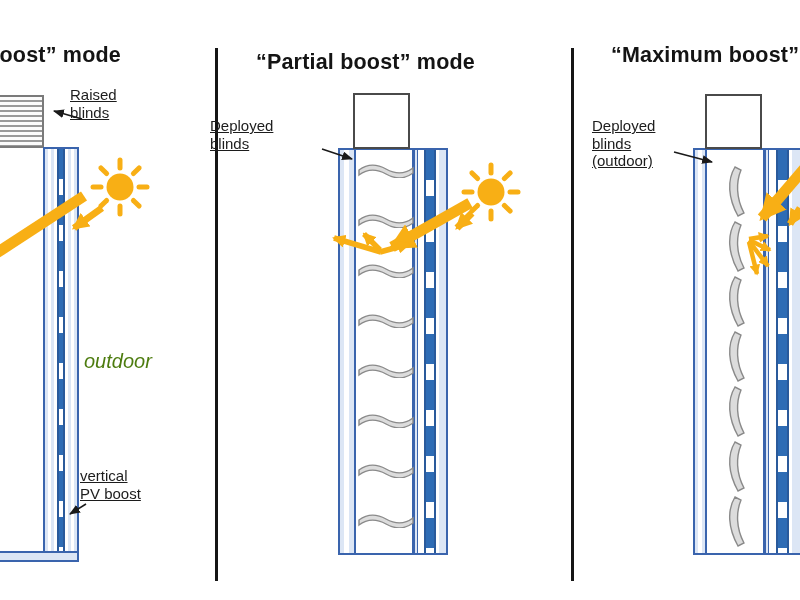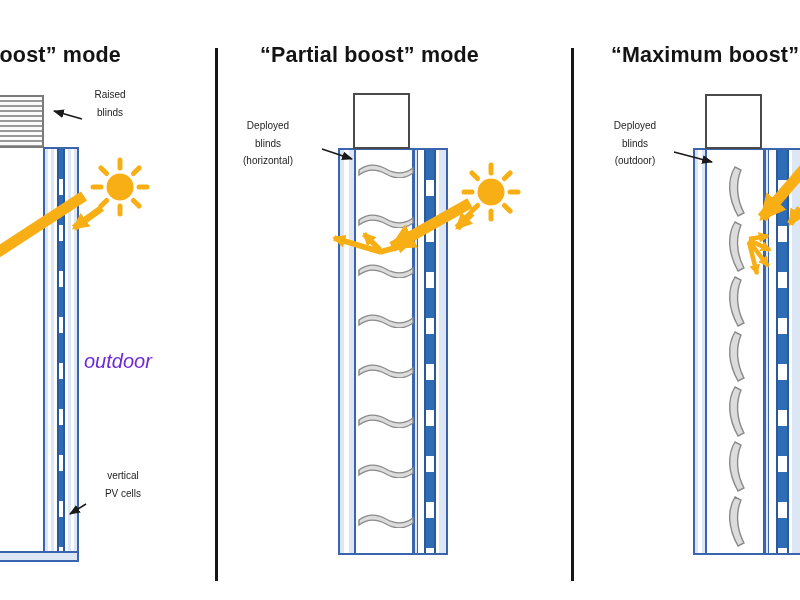--- a/index.html
+++ b/index.html
@@ -1,24 +1,24 @@
 <!DOCTYPE html>
 <html><head>
 <meta charset="utf-8">
 <style>
   html,body{margin:0;padding:0;background:#fff;}
   #canvas{position:relative;width:800px;height:600px;overflow:hidden;background:#ffffff;
           font-family:"Liberation Sans","DejaVu Sans",sans-serif;color:#161616;}
   .divider{position:absolute;top:48px;height:533px;width:3px;background:#161616;}
   .title{position:absolute;top:43px;font-size:21.5px;font-weight:800;letter-spacing:.2px;white-space:nowrap;color:#141414;}
   .t1{left:-60px;width:172px;text-align:right;}
-  .t2{left:260px;width:232px;text-align:left;}
+  .t2{left:243px;width:232px;text-align:right;margin-top:7px;}
   .t3{left:611px;}
-  .lbl{position:absolute;font-size:10px;line-height:17.5px;text-align:center;color:#1c1c1c;}
-  .outdoor{position:absolute;left:84px;top:350px;font-size:20px;font-style:italic;color:#6d28d9;}
+  .lbl{position:absolute;font-size:15px;line-height:17.5px;color:#1c1c1c;text-decoration:underline;}
+  .outdoor{position:absolute;left:84px;top:350px;font-size:20px;font-style:italic;color:#4d7c0f;}
   .window{position:absolute;display:flex;border:2px solid #3A64AD;background:#fff;box-sizing:border-box;}
   .w1{left:43px;top:147px;width:36px;height:408px;}
   .w2{left:338px;top:148px;width:110px;height:407px;}
   .w3{left:693px;top:148px;width:112px;height:407px;}
   .pane{background:#DCE6F5;height:100%;}
   .striped{background:linear-gradient(to right,#DCE6F5 0 28%,#ffffff 28% 66%,#DCE6F5 66% 100%);}
   .gap{background:#ffffff;height:100%;}
   .pv{background:repeating-linear-gradient(to bottom,#2E6CB5 0 30px,#ffffff 30px 46px);
       border-left:2px solid #2A5A9B;border-right:2px solid #2A5A9B;height:100%;box-sizing:border-box;}
   .thinpane{background:#DCE6F5;border-left:1px solid #3A64AD;border-right:1px solid #3A64AD;height:100%;box-sizing:border-box;}
@@ -84,21 +84,21 @@
     <div class="pane striped" style="width:9px"></div>
   </div>
   <div class="sill"></div>
   <div class="lbl" style="left:70px;top:86px;width:80px">
     <div>Raised</div>
     <div>blinds</div>
   </div>
   <div class="outdoor">outdoor</div>
   <div class="lbl" style="left:80px;top:467px;width:86px">
     <div>vertical</div>
-    <div>PV cells</div>
+    <div>PV boost</div>
   </div>
 
   <div class="window w2">
     <div class="pane striped" style="width:14px"></div>
     <div class="channel" style="width:60px">
       <svg class="slat" style="left:1px;top:12px" width="58" height="16">
           <use href="#slath"></use>
         </svg>
       <svg class="slat" style="left:1px;top:62px" width="58" height="16">
           <use href="#slath"></use>
@@ -125,21 +125,20 @@
     <div class="thinpane" style="width:4px"></div>
     <div class="gap" style="width:6px"></div>
     <div class="pv" style="width:12px"></div>
     <div class="gap" style="width:3px"></div>
     <div class="pane" style="width:7px"></div>
   </div>
   <div class="housing h2"></div>
   <div class="lbl" style="left:210px;top:117px;width:116px">
     <div>Deployed</div>
     <div>blinds</div>
-    <div>(horizontal)</div>
   </div>
 
   <div class="window w3">
     <div class="pane striped" style="width:10px"></div>
     <div class="channel" style="width:60px">
       <svg class="slat" style="left:16px;top:15px" width="24" height="54">
           <use href="#slatv"></use>
         </svg>
       <svg class="slat" style="left:16px;top:70px" width="24" height="54">
           <use href="#slatv"></use>

